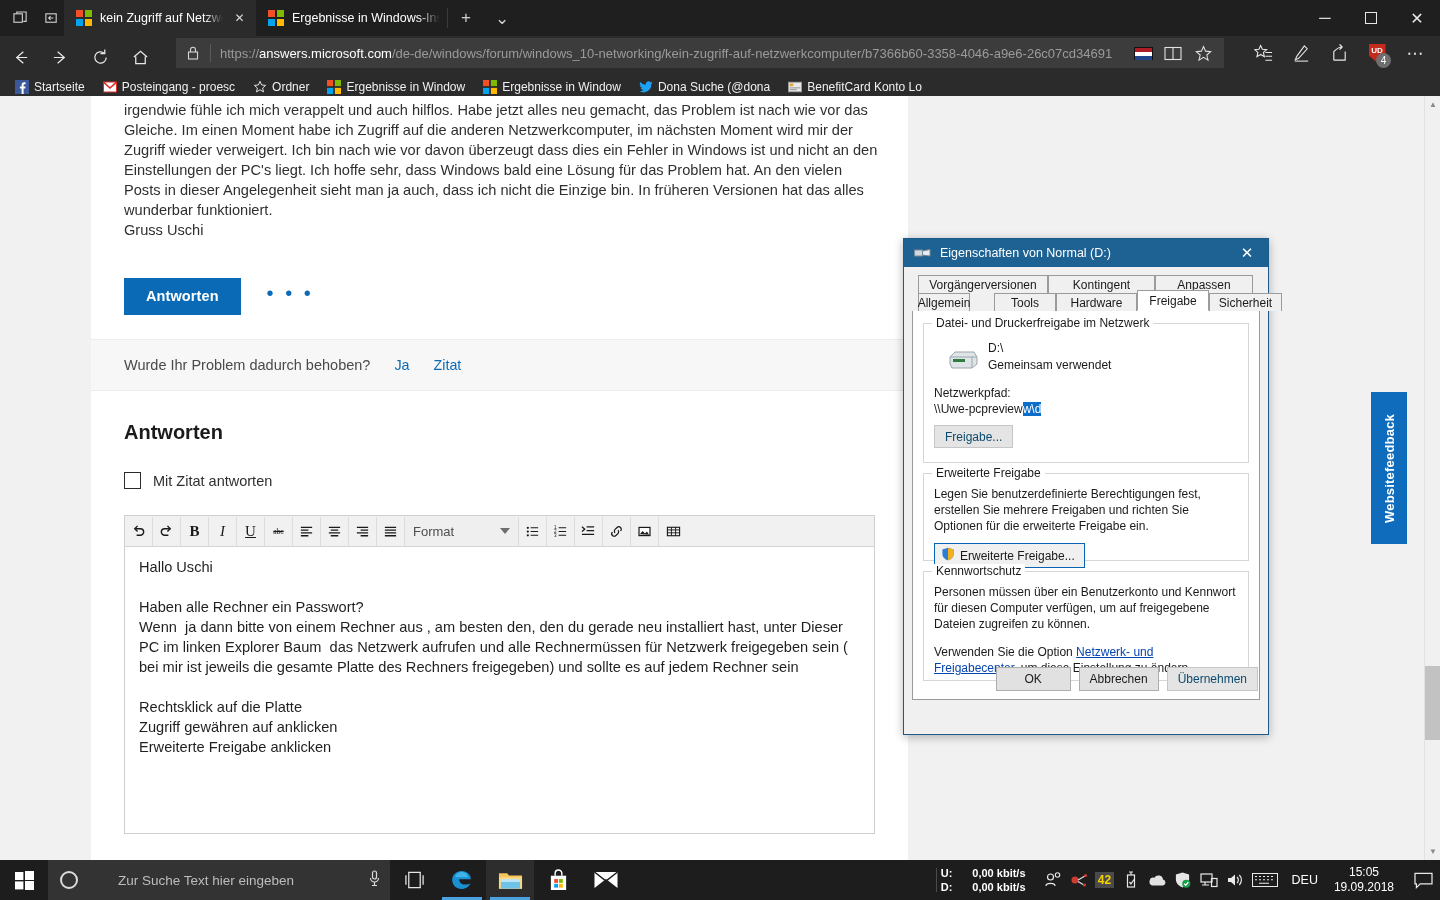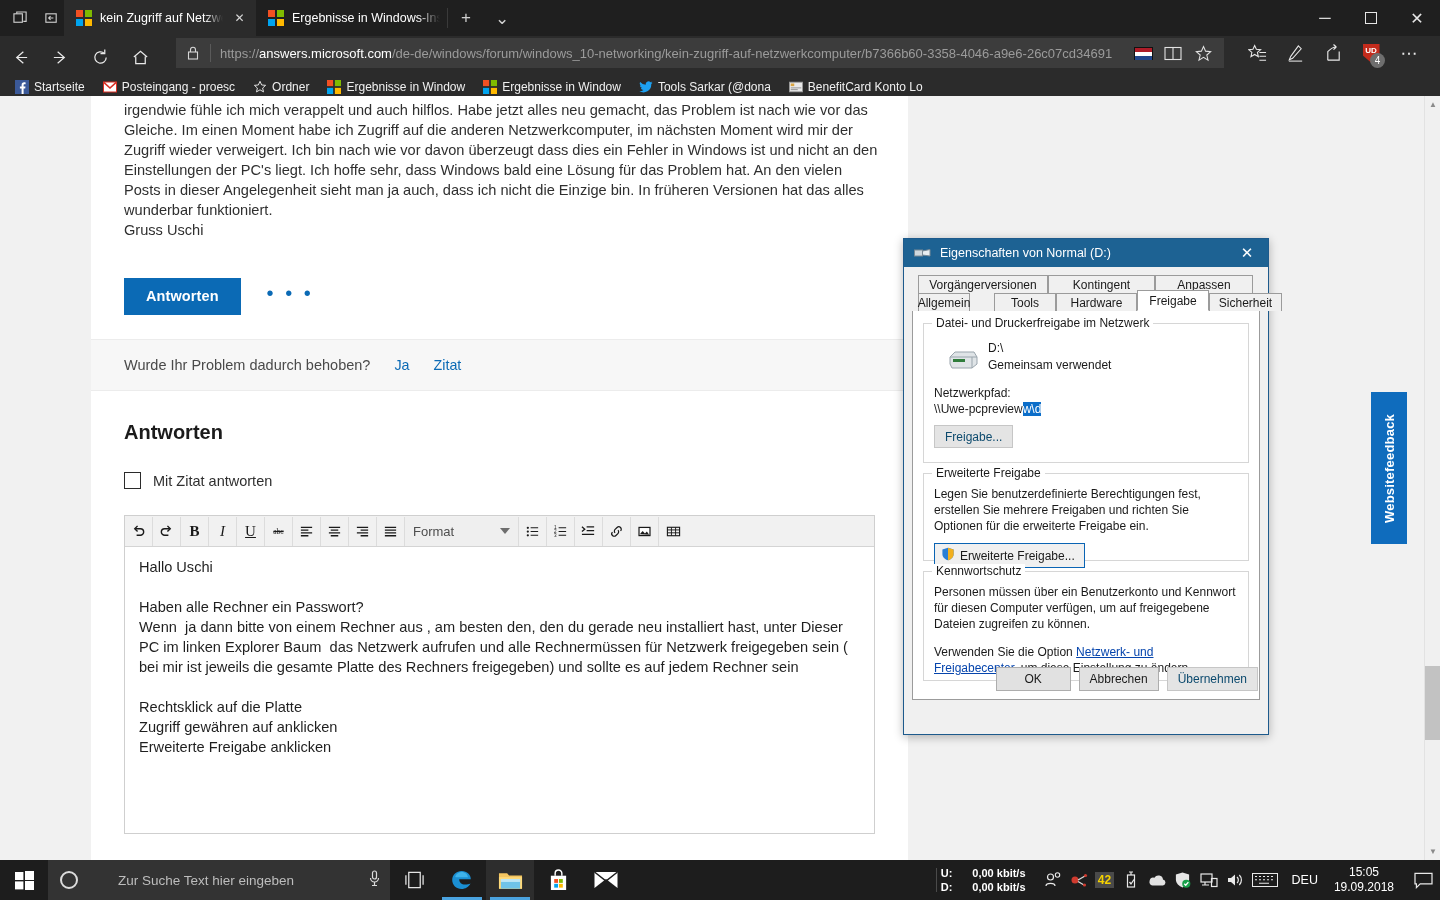--- a/index.html
+++ b/index.html
@@ -72,21 +72,21 @@
     display: flex; align-items: center; padding: 0 6px 0 0;
   }
   .lock-ico { width: 34px; height: 30px; display: flex; align-items: center; justify-content: center; color: #d6d6d6; }
   .addr-divider { width: 1px; height: 18px; background: #5a5a5a; }
   .url { flex: 1 1 auto; padding-left: 9px; font-size: 13px; color: #9b9b9b; white-space: nowrap; overflow: hidden; }
   .url b { color: #ffffff; font-weight: normal; }
   .addr-ico { width: 30px; height: 30px; display: flex; align-items: center; justify-content: center; color: #e2e2e2; }
   .flag-nl { width: 19px; height: 13px; border: 1px solid #111; display: block; }
   .flag-nl i { display: block; height: 4px; }
 
-  .navright { position: absolute; right: 12px; top: 38px; height: 30px; display: flex; align-items: center; }
+  .navright { position: absolute; right: 6px; top: 38px; height: 30px; display: flex; align-items: center; }
   .navright .navbtn { width: 38px; height: 30px; }
   .hubbadge { position: relative; width: 38px; height: 30px; display: flex; align-items: center; justify-content: center; }
   .shield-red {
     width: 17px; height: 19px; background: #c42b1c; color: #fff; font-size: 8px;
     display: flex; align-items: flex-start; justify-content: center; padding-top: 2px;
     clip-path: polygon(0 0, 100% 0, 100% 62%, 50% 100%, 0 62%);
     font-weight: bold;
   }
   .numbadge {
     position: absolute; right: 5px; bottom: 0px; width: 15px; height: 15px; border-radius: 50%;
@@ -449,21 +449,21 @@
               <rect x="9" y="0" width="7" height="7" fill="#7fba00"></rect>
               <rect x="0" y="9" width="7" height="7" fill="#00a4ef"></rect>
               <rect x="9" y="9" width="7" height="7" fill="#ffb900"></rect>
             </svg></span>
         <span>Ergebnisse in Window</span>
       </div>
       <div class="bm">
         <span class="bm-ico"><svg width="14" height="14" viewBox="0 0 16 16">
               <path d="M15.5 3.1a6 6 0 0 1-1.8.5 3 3 0 0 0 1.4-1.8 6 6 0 0 1-2 .8A3.1 3.1 0 0 0 7.8 5.5 8.8 8.8 0 0 1 1.4 2.2a3.1 3.1 0 0 0 1 4.2 3 3 0 0 1-1.4-.4 3.1 3.1 0 0 0 2.5 3 3 3 0 0 1-1.4.1 3.1 3.1 0 0 0 2.9 2.2 6.3 6.3 0 0 1-4.6 1.3 8.8 8.8 0 0 0 13.6-7.9 6.3 6.3 0 0 0 1.5-1.6z" fill="#1da1f2"></path>
             </svg></span>
-        <span>Tools Sarkar (@dona</span>
+        <span>Dona Suche (@dona</span>
       </div>
       <div class="bm">
         <span class="bm-ico"><svg width="14" height="14" viewBox="0 0 16 14">
               <rect x="0.5" y="1.5" width="15" height="11" fill="#e9e9e9" stroke="#9a9a9a"></rect>
               <rect x="2" y="3" width="4" height="3" fill="#d9a441"></rect>
               <path d="M2 8 H14 M2 10 H10" stroke="#8a8a8a"></path>
             </svg></span>
         <span>BenefitCard Konto Lo</span>
       </div>
     </div>

